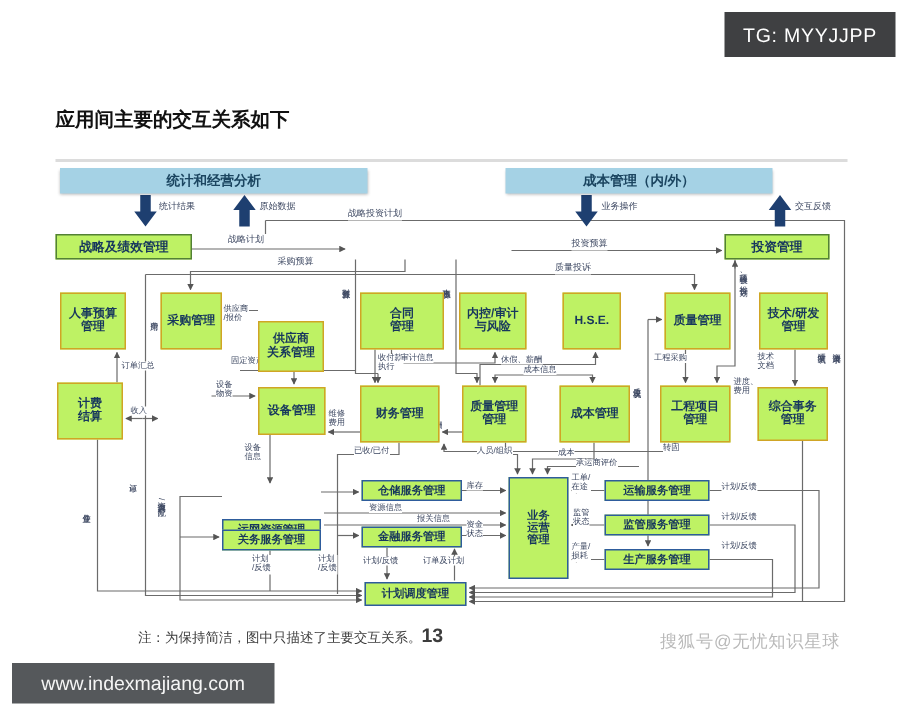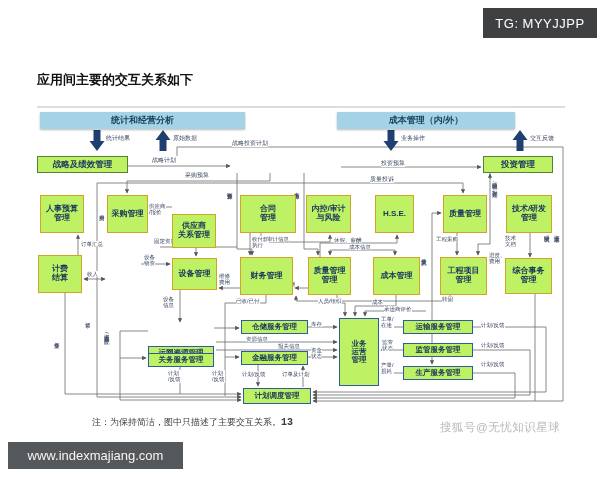--- a/index.html
+++ b/index.html
@@ -30,21 +30,21 @@
     box-shadow:0 1px 2px rgba(0,0,0,.28);}
   .node.green{border:1.3px solid var(--green);font-size:8.5px;}
   .node.yellow{border:1.4px solid var(--gold);font-size:8px;}
   .node.blue{border:1.4px solid var(--blue);font-size:7.5px;}
 
   .lbl{position:absolute;font-size:6px;color:var(--lbl);background:#fff;
     line-height:1.15;white-space:pre-line;z-index:2;}
   .lbl.v{writing-mode:vertical-rl;letter-spacing:.5px;}
 
   .note{position:absolute;left:92px;top:416px;font-size:9px;color:#3c3c3c;z-index:4;}
-  .note b{font-size:10px;font-family:Liberation Mono, monospace;}
+  .note b{font-size:13px;}
   .url-badge{position:absolute;left:8px;top:442px;width:175px;height:27px;
     background:#55585b;color:#f5f5f5;font-size:13px;display:flex;align-items:center;
     justify-content:center;z-index:5;}
   .sohu{position:absolute;left:440px;top:420px;font-size:11.5px;color:#b9b9b9;
     letter-spacing:.5px;z-index:5;}
 </style>
 </head>
 <body>
 
 <div id="stage">

